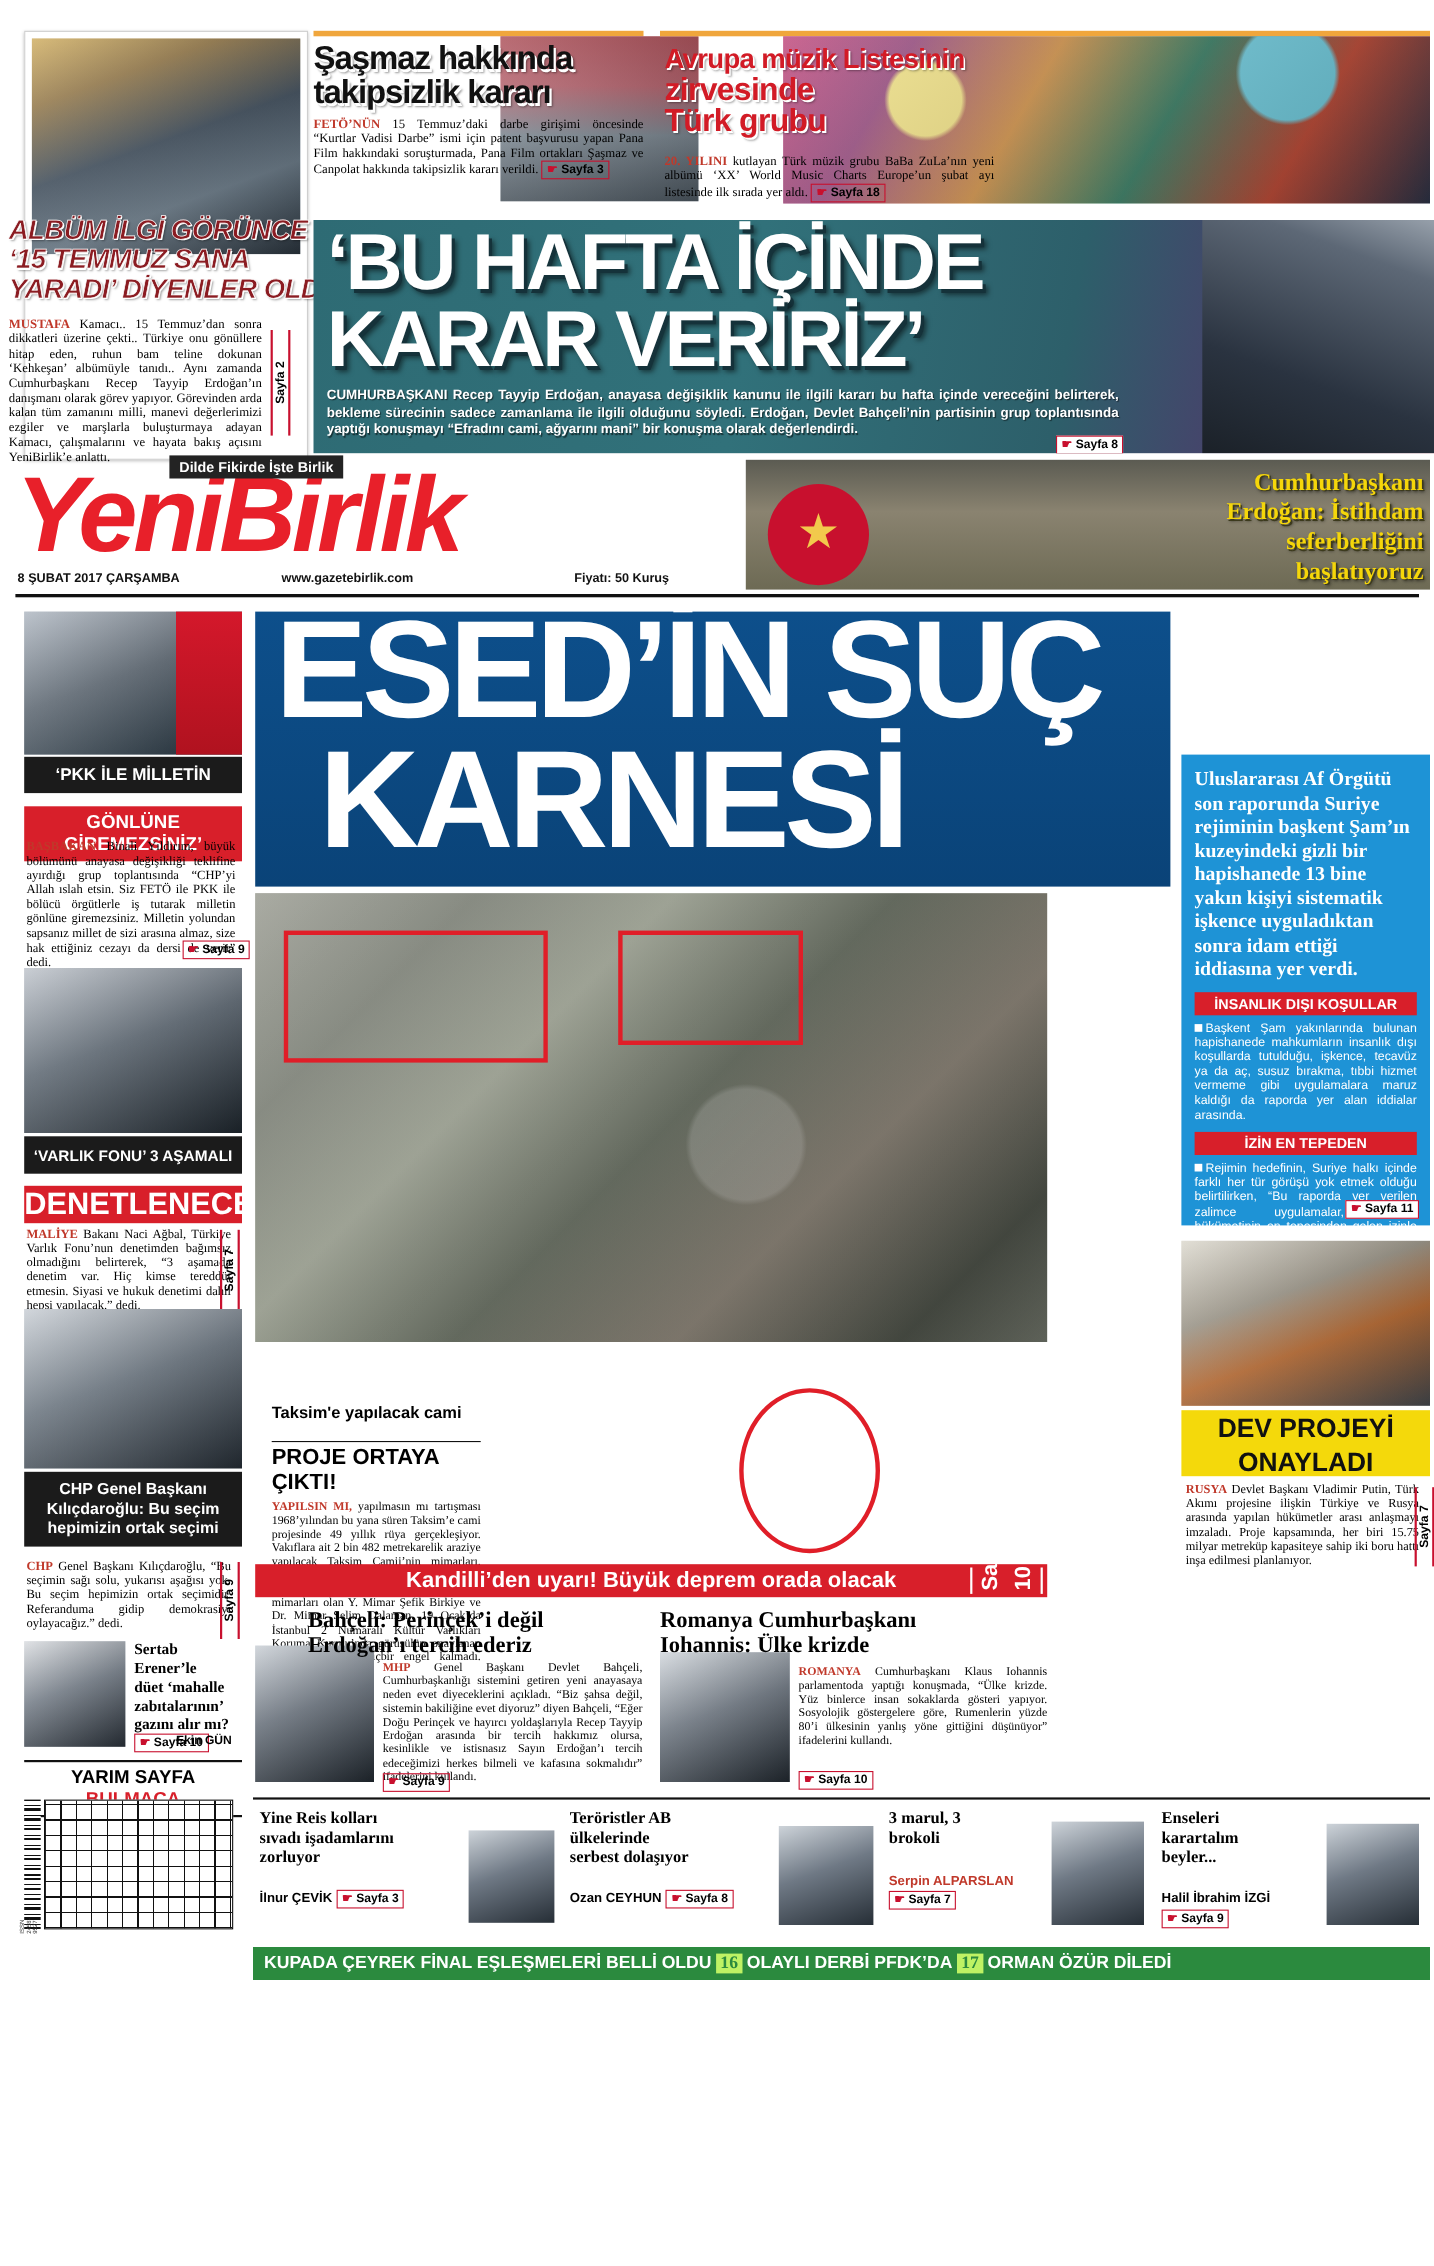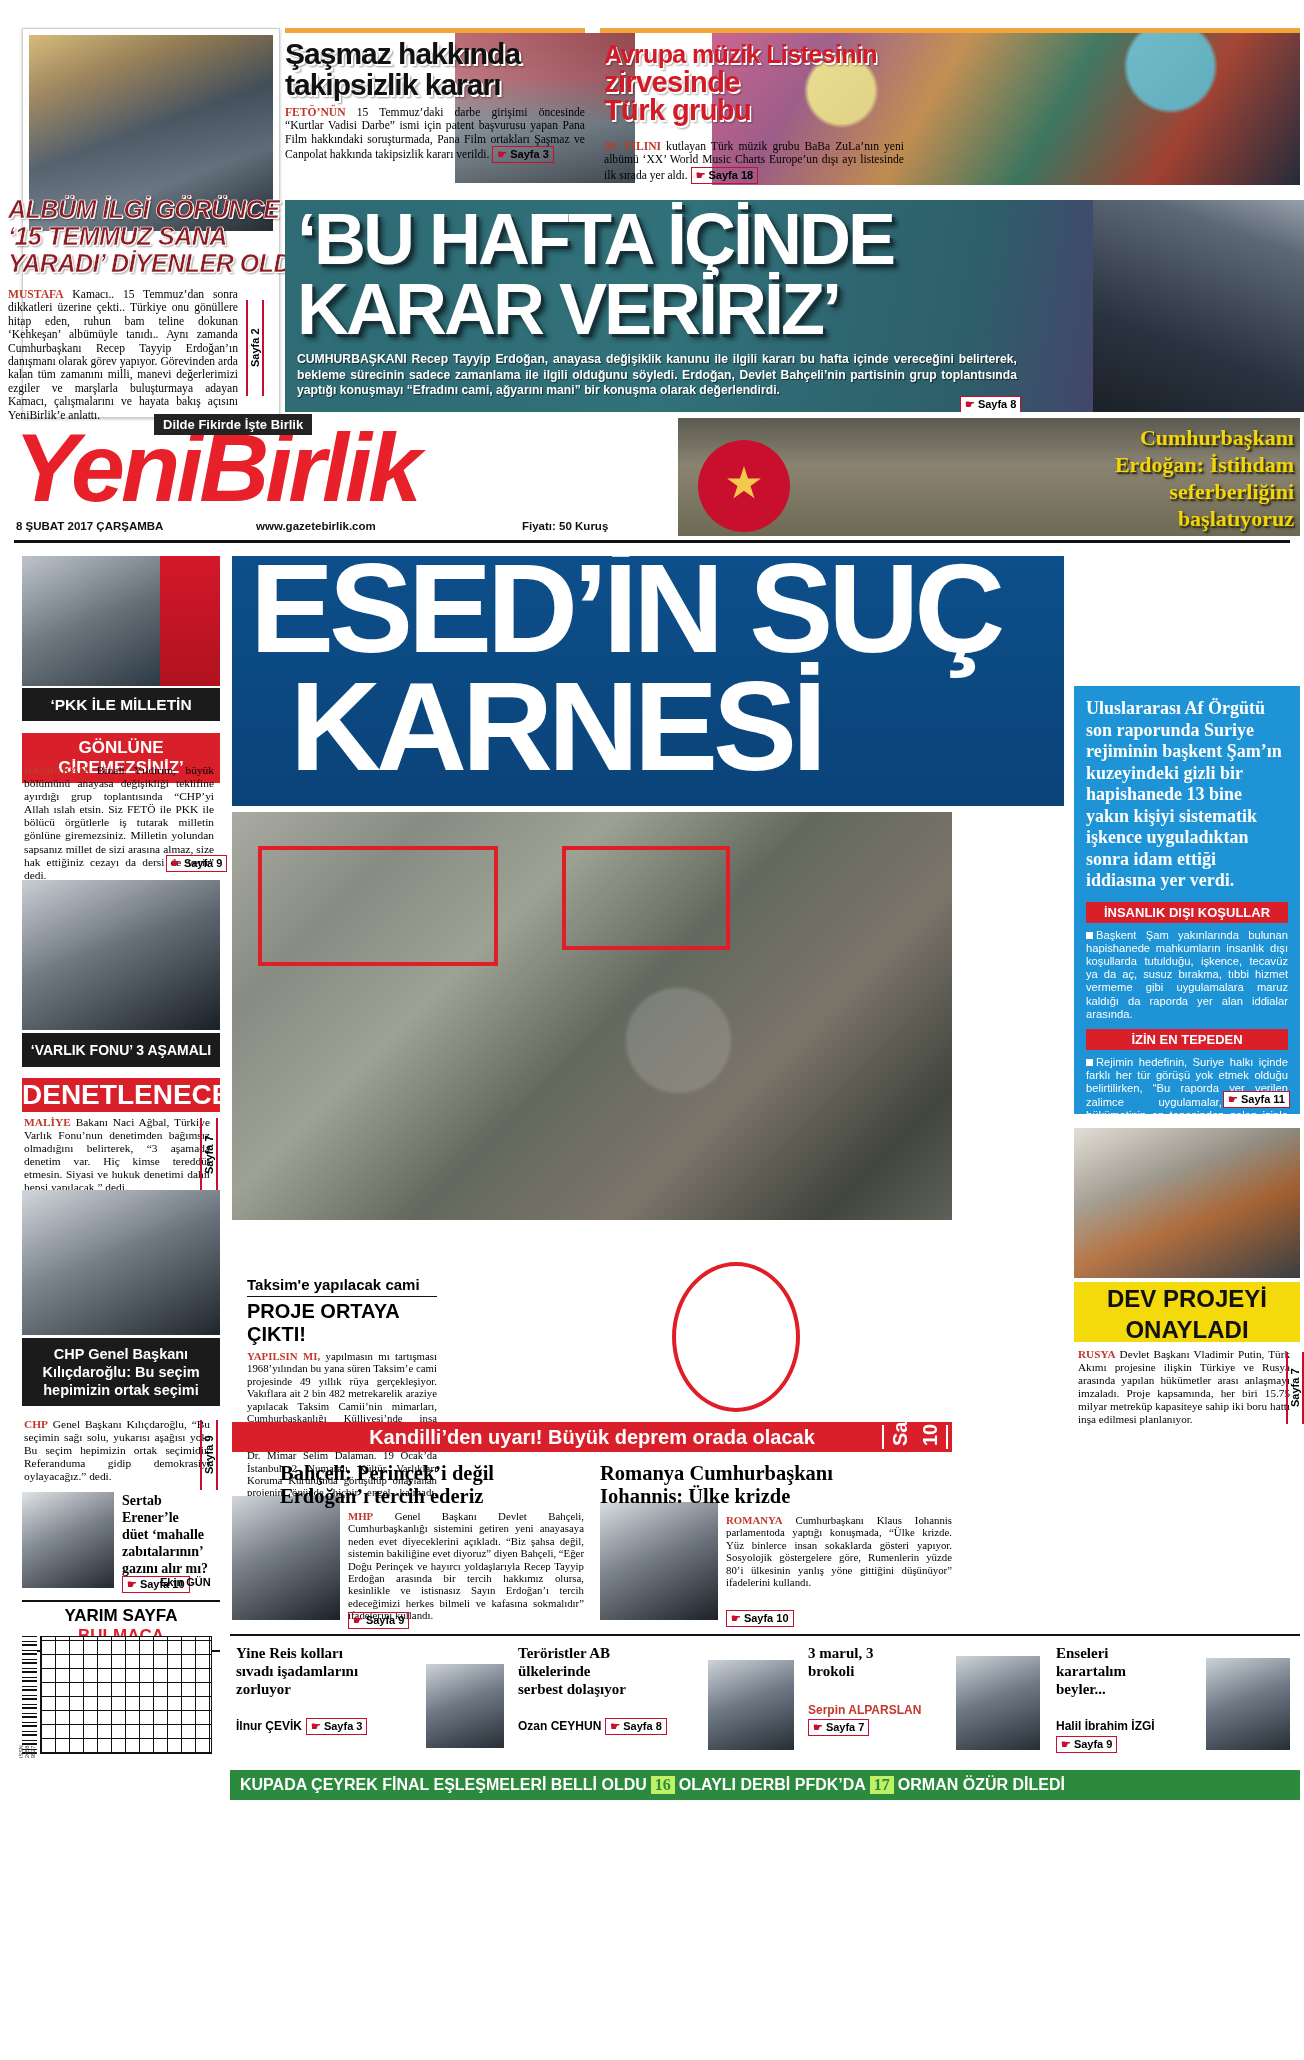--- a/index.html
+++ b/index.html
@@ -191,21 +191,21 @@
       linear-gradient(135deg,#8d8f84 0%,#6f7468 18%,#9aa08e 34%,#5b6354 52%,#8b8274 70%,#4e5349 88%,#7d8276 100%); }
   #bby-red1{ position:absolute; left:258px; top:846px; width:240px; height:120px; border:4px solid #e01e28; }
   #bby-red2{ position:absolute; left:562px; top:846px; width:168px; height:104px; border:4px solid #e01e28; }
   #bby-circle{ position:absolute; left:672px; top:1262px; width:128px; height:150px;
     border:4px solid #e01e28; border-radius:50%; }
 
   #taksim-box{ position:absolute; left:240px; top:1270px; width:204px; background:rgba(255,255,255,.94);
     padding:6px 7px 8px 7px; }
   #taksim-k{ font-family:"Liberation Sans", sans-serif; font-weight:bold; font-size:15px; line-height:18px; }
   #taksim-h{ font-family:"Liberation Sans", sans-serif; font-weight:bold; font-size:20px; line-height:23px;
-    margin-top:2px; border-top:1px solid #111; padding-top:3px; }
+    margin-top:16px; border-top:1px solid #111; padding-top:3px; }
   #taksim-b{ font-size:10.8px; line-height:12.4px; text-align:justify; margin-top:4px; }
 
   #kandilli{ position:absolute; left:232px; top:1422px; width:720px; height:30px;
     background:#d81f2a; color:#fff; }
   #kandilli span{ display:block; text-align:center;
     font-family:"Liberation Sans", sans-serif; font-weight:bold; font-size:20px; line-height:30px; }
   #kandilli-tag{ position:absolute; right:4px; top:3px; height:24px; color:#fff; border-color:#fff; }
 
   
   #bahceli{ position:absolute; left:232px; top:1462px; width:352px; height:158px; }
@@ -306,21 +306,21 @@
 
   <div id="avrupa-rule"></div>
   <div id="avrupa-photo" class="photo"></div>
   <div id="avrupa">
     <h2>
       <span style="display:block">Avrupa müzik Listesinin</span>
       <span class="l2" style="display:block">zirvesinde</span>
       <span class="l2" style="display:block">Türk grubu</span>
     </h2>
     <p>
-      <span class="kicker">20. YILINI</span><span> kutlayan Türk müzik grubu BaBa ZuLa’nın yeni albümü ‘XX’ World Music Charts Europe’un dışı ayı listesinde ilk sırada yer aldı.</span>
+      <span class="kicker">20. YILINI</span><span> kutlayan Türk müzik grubu BaBa ZuLa’nın yeni albümü ‘XX’ World Music Charts Europe’un şubat ayı listesinde ilk sırada yer aldı.</span>
       <span class="pagetag"><span class="h">☛</span><span>Sayfa 18</span></span>
     </p>
   </div>
 
   <div id="erdogan-box">
     <div class="man"></div>
     <div id="erdogan-h">
       <div>‘BU HAFTA İÇİNDE</div>
       <div>KARAR VERİRİZ’</div>
     </div>

